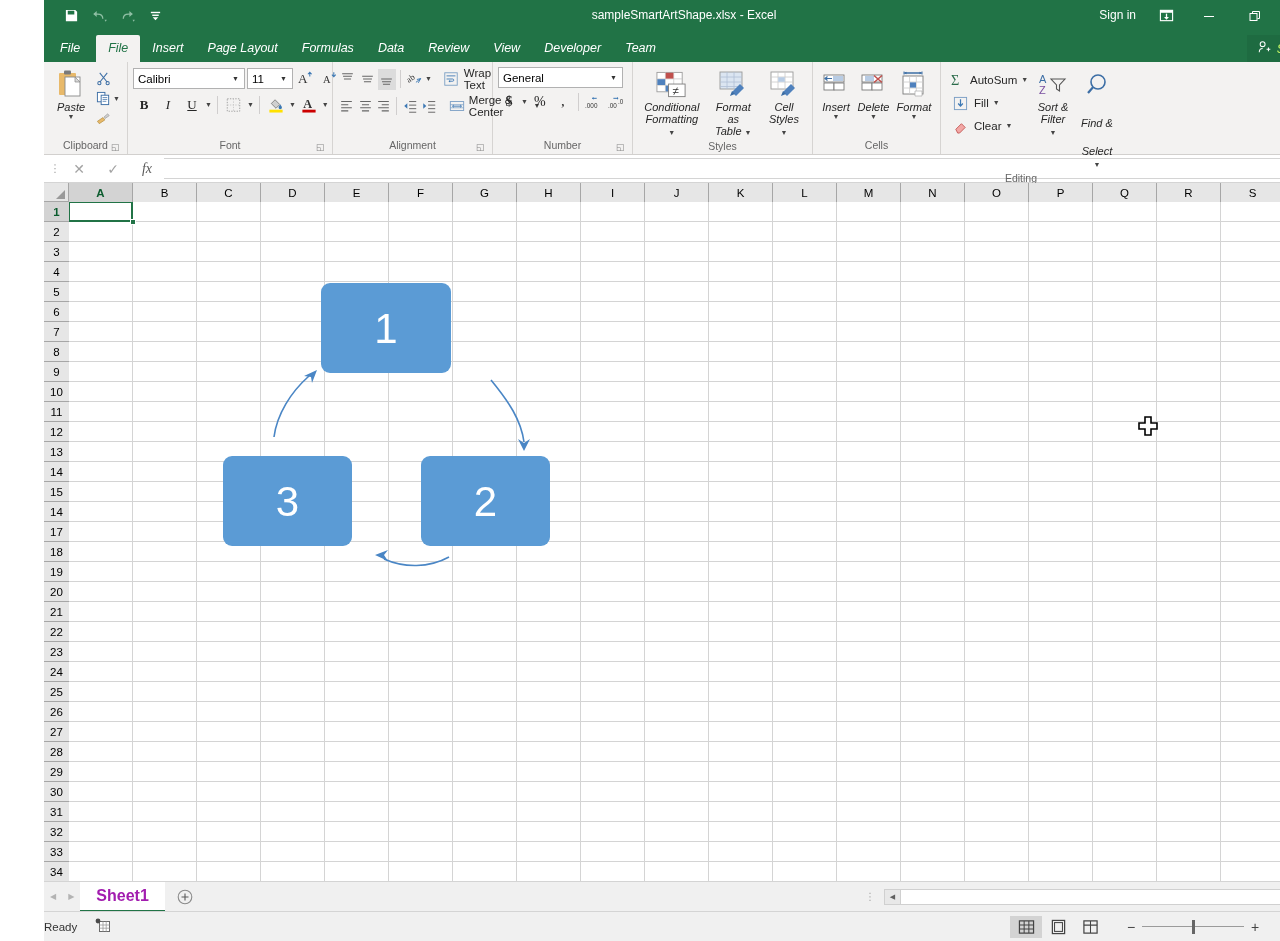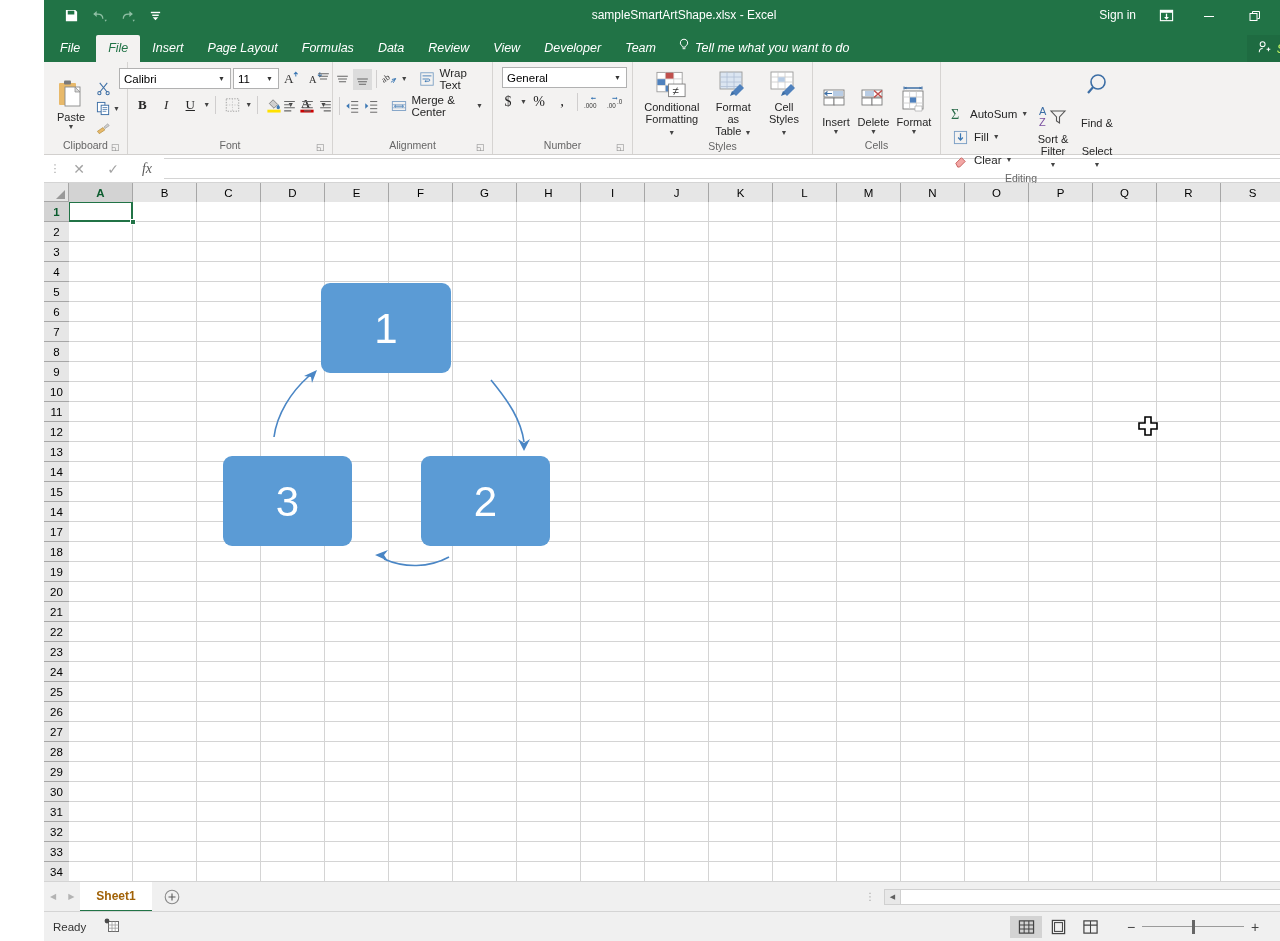--- a/index.html
+++ b/index.html
@@ -60,35 +60,35 @@
 
   
   .ribbon {
     height: 93px; background: #f3f2f1; border-bottom: 1px solid #d2d0ce;
     display: flex; align-items: stretch; flex: none; position: relative;
   }
   .group {
     display: flex; flex-direction: column; position: relative;
     border-right: 1px solid #d6d4d2; padding: 3px 0 0 0;
   }
-  .group-body { flex: 1; display: flex; align-items: flex-end; padding: 2px 5px 0 5px; }
+  .group-body { flex: 1; display: flex; align-items: flex-start; padding: 2px 5px 0 5px; }
   .group-label {
     height: 16px; font-size: 10.5px; color: #666; text-align: center;
     line-height: 14px; position: relative;
   }
   .dialog-launcher {
     position: absolute; right: 5px; bottom: 1px; width: 11px; height: 11px;
     color: #888; font-size: 9px; line-height: 11px;
   }
   .big-btn {
     display: flex; flex-direction: column; align-items: center; justify-content: flex-start;
     font-size: 11px; color: #262626; padding: 2px 4px; min-width: 36px;
   }
   .big-btn .ico { height: 32px; display: flex; align-items: center; justify-content: center; }
-  .big-btn .lbl { text-align: center; line-height: 12px; }
+  .big-btn .lbl { text-align: center; line-height: 12px; font-style: italic; }
   .caret { font-size: 7px; line-height: 8px; color: #444; }
   .sm-btn {
     display: flex; align-items: center; gap: 4px; font-size: 11.5px; color: #262626;
     height: 22px; padding: 0 4px;
   }
   .icon-sq { width: 20px; height: 20px; display: flex; align-items: center; justify-content: center; }
 
   
   .g-clipboard { width: 84px; }
   .clip-row { display: flex; }
@@ -212,36 +212,36 @@
   .vtrack { flex: 1; position: relative; }
 
   
   .sheetbar {
     height: 30px; background: #f0f0f0; display: flex; align-items: stretch; flex: none;
     border-top: 1px solid #d4d4d4;
   }
   .nav-arrows { display: flex; align-items: center; padding: 0 6px; gap: 12px; }
   .nav-ar { color: #b3b3b3; font-size: 8px; }
   .sheet-tab {
-    display: flex; align-items: center; padding: 0 16px; font-size: 12px;
-    font-weight: bold; color: #a16207; background: #fff;
+    display: flex; align-items: center; padding: 0 16px; font-size: 16px;
+    font-weight: bold; color: #a21caf; background: #fff;
     border-bottom: 2px solid #217346; height: 30px;
   }
   .addsheet { display: flex; align-items: center; padding: 0 12px; color: #7a7a7a; }
   .hsplit-dots { margin-left: auto; display: flex; align-items: center; padding: 0 9px; color: #a6a6a6; font-size: 10px; }
   .hscroll { display: flex; align-items: center; width: 440px; padding-right: 6px; }
   .hs-arrow { width: 17px; height: 16px; display: flex; align-items: center; justify-content: center; color: #606060; font-size: 7px; background: #e8e8e8; border: 1px solid #d0d0d0;}
   .hs-track { flex: 1; height: 16px; background: #fff; border: 1px solid #d0d0d0; border-left: none; }
 
   
   .statusbar {
     height: 30px; background: #f0f0f0; border-top: 1px solid #d4d4d4;
     display: flex; align-items: center; flex: none; font-size: 11.5px; color: #333;
   }
-  .status-left { display: flex; align-items: center; gap: 18px; padding-left: 9px; }
+  .status-left { display: flex; align-items: center; gap: 18px; }
   .status-right { margin-left: auto; display: flex; align-items: center; padding-right: 12px; gap: 0; }
   .viewbtn {
     width: 32px; height: 22px; display: flex; align-items: center; justify-content: center;
     color: #444;
   }
   .viewbtn.sel { background: #d3d3d3; }
   .zoomctl { display: flex; align-items: center; gap: 0; padding-left: 14px; }
   .zsign { width: 22px; text-align: center; font-size: 14px; color: #444; }
   .ztrack { width: 102px; height: 16px; position: relative; display: flex; align-items: center; }
   .ztrack:before { content: ""; position: absolute; left: 0; right: 0; height: 1px; background: #9b9b9b; }
@@ -317,29 +317,20 @@
     <div class="tab file">File</div>
     <div class="tab active">File</div>
     <div class="tab">Insert</div>
     <div class="tab">Page Layout</div>
     <div class="tab">Formulas</div>
     <div class="tab">Data</div>
     <div class="tab">Review</div>
     <div class="tab">View</div>
     <div class="tab">Developer</div>
     <div class="tab">Team</div>
-    <div class="tellme">
-      <span>
-        <svg width="12" height="14" viewBox="0 0 12 14">
-            <path d="M6 1.2a3.6 3.6 0 00-2.2 6.5c.5.4.7.9.7 1.4h3c0-.5.2-1 .7-1.4A3.6 3.6 0 006 1.2z" fill="none" stroke="#fff" stroke-width="1"></path>
-            <rect x="4.6" y="10.2" width="2.8" height="1" fill="#fff"></rect>
-          </svg>
-      </span>
-      <span>Tell me what you want to do</span>
-    </div>
     <div class="share-btn">
       <span>
         <svg width="15" height="14" viewBox="0 0 16 14">
             <circle cx="6" cy="4" r="2.6" fill="none" stroke="#fff" stroke-width="1.1"></circle>
             <path d="M2.4 12.5c0-2.4 1.6-4 3.6-4" fill="none" stroke="#fff" stroke-width="1.1"></path>
             <path d="M10.2 9.5h4M12.2 7.5v4" stroke="#fff" stroke-width="1.1"></path>
           </svg>
       </span>
       <span>Share</span>
     </div>

